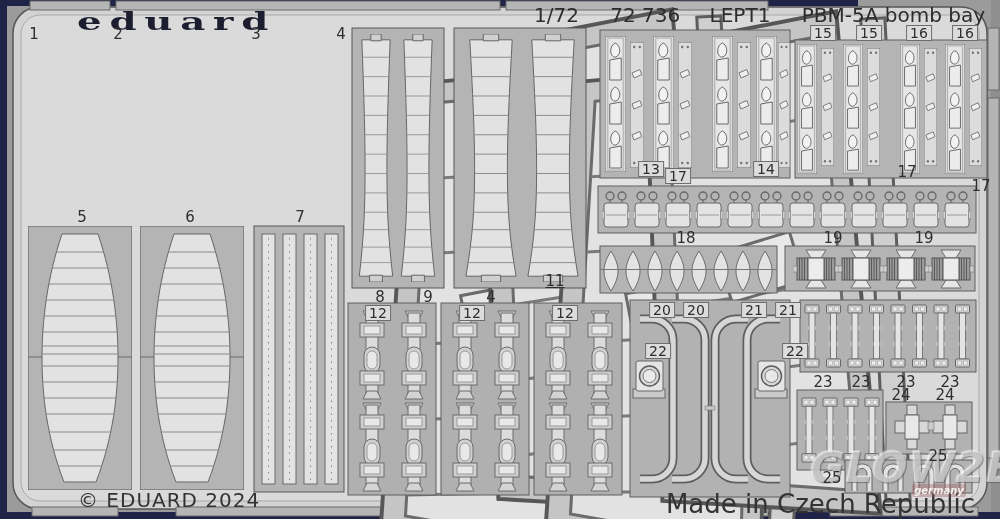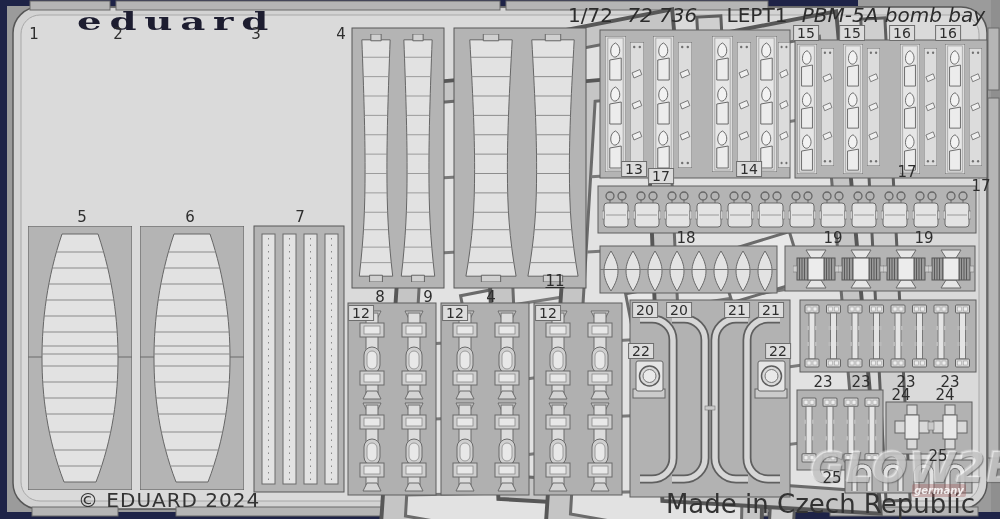--- a/index.html
+++ b/index.html
@@ -4,25 +4,25 @@
 <style>
   html,body{margin:0;padding:0;background:#777;}
   .canvas{position:relative;width:1000px;height:519px;overflow:hidden;
     font-family:"DejaVu Sans","Liberation Sans",sans-serif;background:var(--outer,#9b9b9b);}
   .canvas svg{position:absolute;left:0;top:0;}
   .hdr-brand{position:absolute;left:77px;top:7px;
     font-family:"DejaVu Serif","Liberation Serif",serif;font-weight:bold;font-size:25px;
     letter-spacing:5px;transform:scaleX(1.55);transform-origin:left top;color:#1d1d30;}
   .hdr-right{position:absolute;top:3px;right:15px;font-size:20px;color:#2c2c2c;white-space:nowrap;}
   .hdr-right span{margin-left:0;}
-  .hdr-right .gap{margin-left:8px;font-style:italic;}
+  .hdr-right .gap{margin-left:25px;}
   .ft-copy{position:absolute;left:78px;top:488px;font-size:20px;color:#333;letter-spacing:1px;}
   .ft-made{position:absolute;right:25px;top:489px;font-size:26px;color:#333;}
   .plabel{position:absolute;transform:translateX(-50%);font-size:15px;color:#2e2e2e;line-height:15px;}
-  .plabel.boxed{background:#dcdcdc;border:1px solid #6d6d6d;padding:0 3px;line-height:14px;font-size:14px;}
+  .plabel.boxed{background:#dcdcdc;border:1px solid #6d6d6d;padding:0 3px;line-height:14px;font-size:14px;margin-left:17px;}
   .wm{position:absolute;font-style:italic;font-weight:bold;color:rgba(255,255,255,0.5);
       text-shadow:1px 1px 1px rgba(90,90,90,0.65),-1px -1px 1px rgba(255,255,255,0.35);white-space:nowrap;}
   #wm1{left:820px;top:428px;font-size:22px;}
   #wm2{left:810px;top:443px;font-size:42px;letter-spacing:1px;}
   #wm3{left:912px;top:484px;font-size:10px;width:54px;height:13px;line-height:13px;text-align:center;
        background:rgba(160,90,90,0.35);color:rgba(255,255,255,0.85);border-radius:2px;text-shadow:none;}
 </style>
 </head>
 <body>
 

